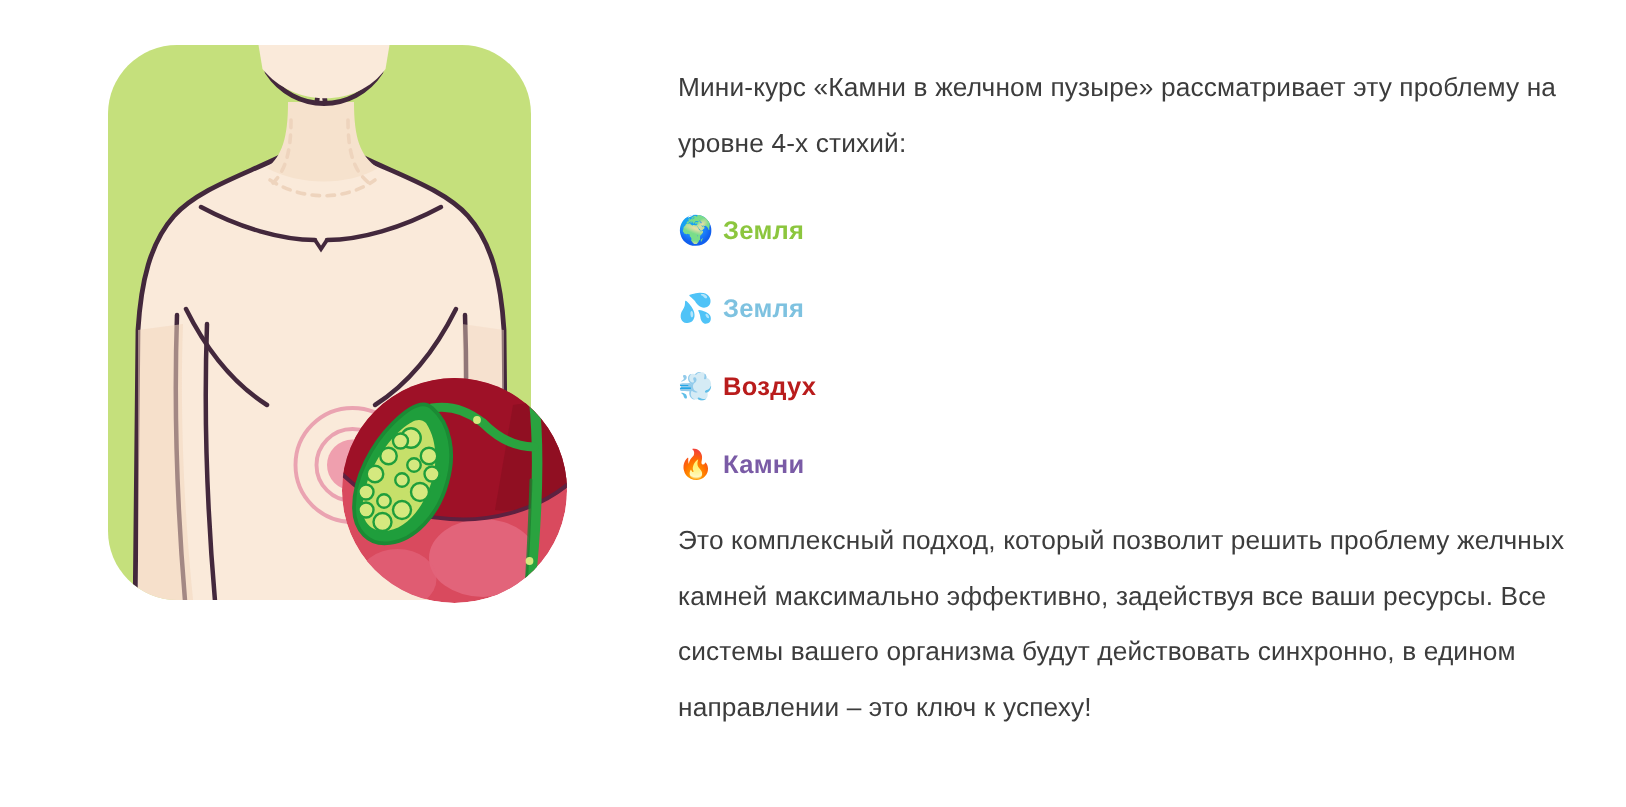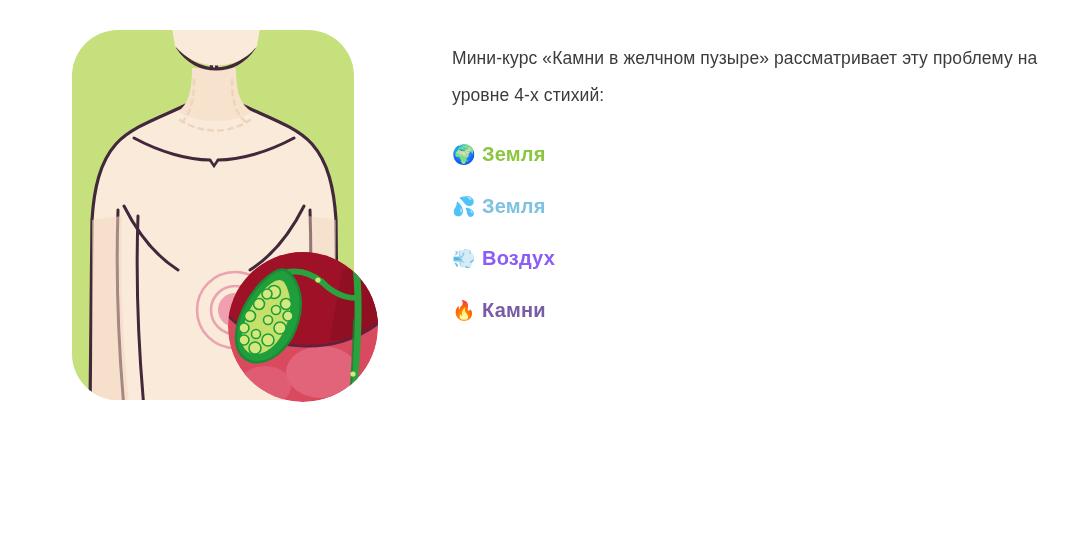--- a/index.html
+++ b/index.html
@@ -62,21 +62,21 @@
   }
   .element-emoji {
     width: 30px;
     font-size: 19px;
     line-height: 1;
     text-align: left;
     flex: 0 0 30px;
     user-select: none;
   }
   .element-label {
-    font-size: 20px;
+    font-size: 17px;
     font-weight: bold;
     letter-spacing: 0.2px;
     text-align: right;
   }
 
   #closing-para { margin-top: 4px; }
 </style>
 </head>
 <body>
 
@@ -192,26 +192,27 @@
         <span class="element-label" style="color: rgb(140, 198, 62);">Земля</span>
       </li>
 
       <li class="element-row">
         <span class="element-emoji">💦</span>
         <span class="element-label" style="color: rgb(126, 194, 224);">Земля</span>
       </li>
 
       <li class="element-row">
         <span class="element-emoji">💨</span>
-        <span class="element-label" style="color: #8b5cf6;">Воздух</span>
+        <span class="element-label" style="color: #b91c1c;">Воздух</span>
       </li>
 
       <li class="element-row">
         <span class="element-emoji">🔥</span>
         <span class="element-label" style="color: rgb(122, 91, 166);">Камни</span>
       </li>
 
     </ul>
 
+    <p class="para" id="closing-para">Это комплексный подход, который позволит решить проблему желчных камней максимально эффективно, задействуя все ваши ресурсы. Все системы вашего организма будут действовать синхронно, в едином направлении – это ключ к успеху!</p>
 
   </div>
 
 </div>
 
 </body></html>

